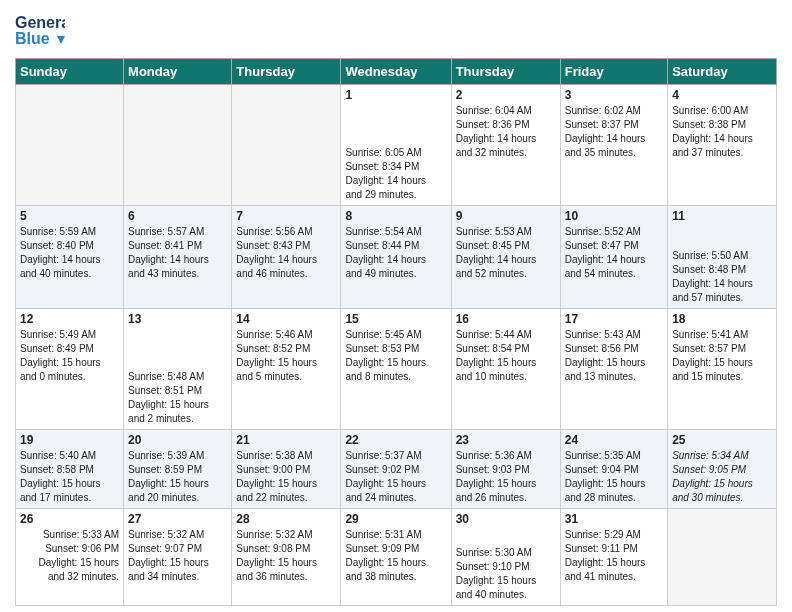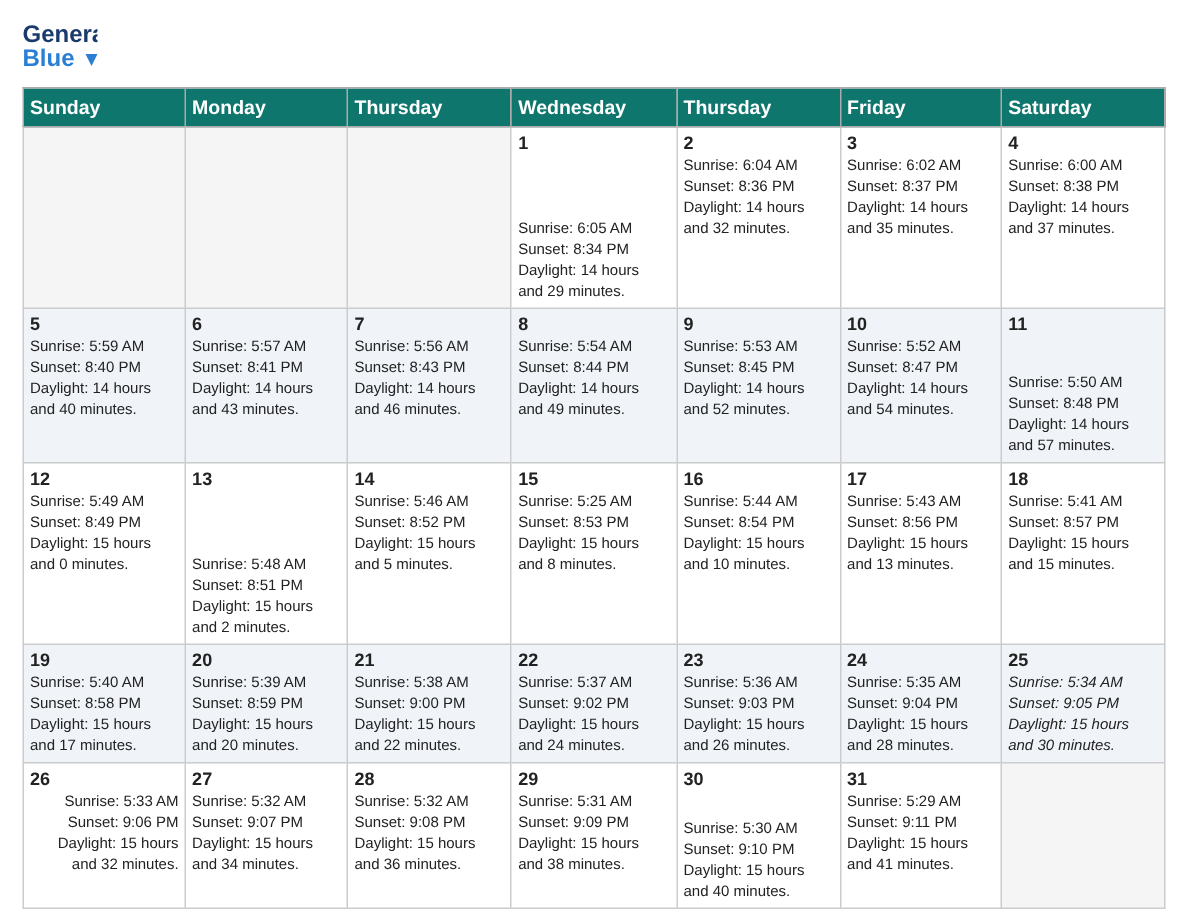--- a/index.html
+++ b/index.html
@@ -152,21 +152,21 @@
           </td>
           <td>
             <span class="day-num">14</span>
             <div class="cell-info" style="white-space: pre-line;">Sunrise: 5:46 AM
 Sunset: 8:52 PM
 Daylight: 15 hours
 and 5 minutes.</div>
           </td>
           <td>
             <span class="day-num">15</span>
-            <div class="cell-info" style="white-space: pre-line;">Sunrise: 5:25 AM
+            <div class="cell-info" style="white-space: pre-line;">Sunrise: 5:45 AM
 Sunset: 8:53 PM
 Daylight: 15 hours
 and 8 minutes.</div>
           </td>
           <td>
             <span class="day-num">16</span>
             <div class="cell-info" style="white-space: pre-line;">Sunrise: 5:44 AM
 Sunset: 8:54 PM
 Daylight: 15 hours
 and 10 minutes.</div>

